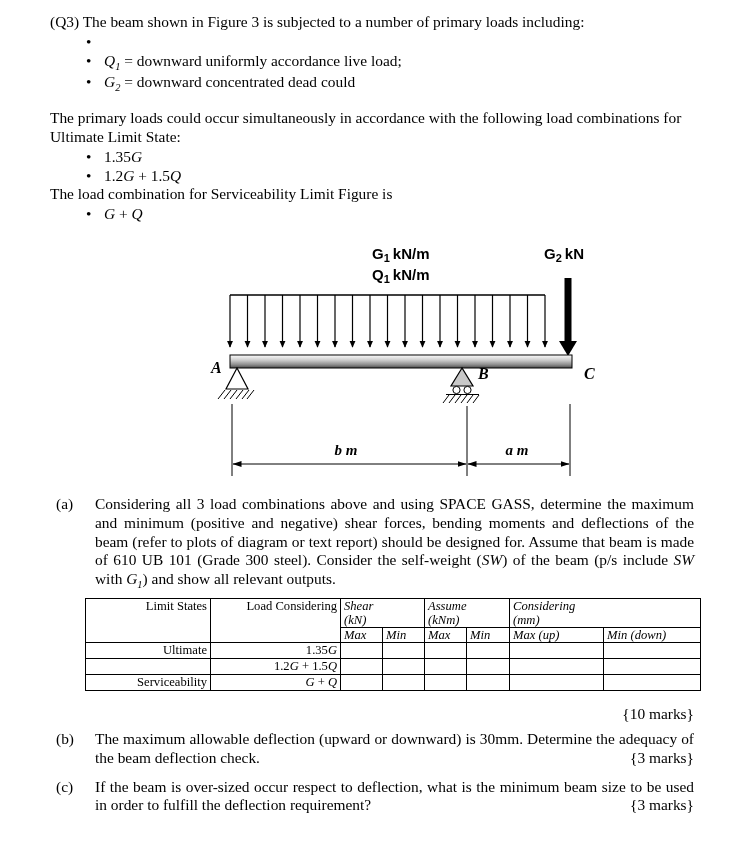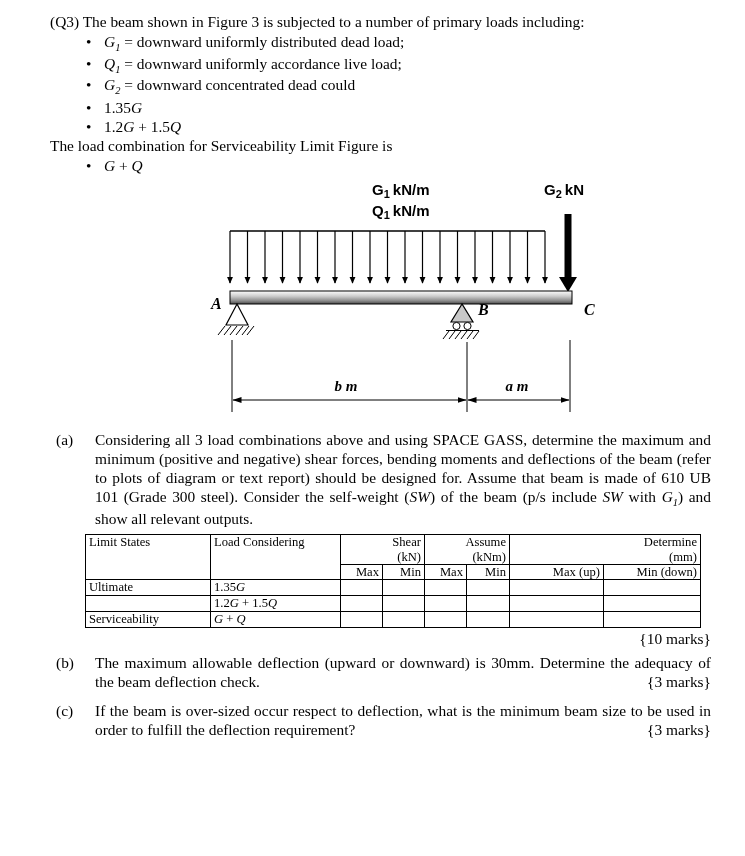--- a/index.html
+++ b/index.html
@@ -1,72 +1,72 @@
 <!DOCTYPE html>
 <html><head>
 <meta charset="utf-8">
 <style>
   *{box-sizing:border-box;}
   html,body{margin:0;padding:0;}
   body{width:745px;height:856px;overflow:hidden;background:#ffffff;color:#000;
        font-family:"Liberation Serif",serif;font-size:15.4px;line-height:1.22;}
-  .content{padding:13px 34px 0 50px;}
+  .content{padding:13px 51px 0 50px;}
   .para{margin:0;}
   .mt14{margin-top:14px;}
   .mt6{margin-top:6px;}
   .mt10{margin-top:10px;}
   .mt12{margin-top:12px;}
   .bullets{list-style:none;margin:1px 0 0 0;padding:0 0 0 36px;}
   .bullets li{display:flex;align-items:baseline;}
   .bullet{width:18px;flex:none;}
   sub{font-size:0.68em;}
-  .fig-wrap{position:relative;height:241px;margin-top:3px;}
+  .fig-wrap{position:relative;height:241px;margin-top:18px;}
   .fig-wrap svg{position:absolute;left:100px;top:0;}
   svg line{stroke:#000;}
   svg text{fill:#000;}
   .loadlabel{font-family:"Liberation Sans",sans-serif;font-weight:bold;font-size:15px;}
   .lsub{font-size:11px;}
   .ptlabel{font-family:"Liberation Serif",serif;font-style:italic;font-weight:bold;font-size:16px;}
   .dimlabel{font-family:"Liberation Serif",serif;font-style:italic;font-weight:bold;font-size:15px;text-anchor:middle;}
   .fig-caption{text-align:center;font-weight:bold;padding-left:66px;margin-top:15px;}
   .part{display:flex;}
   .part-label{width:45px;flex:none;padding-left:6px;}
   .part-text{flex:1;text-align:justify;position:relative;}
   .marks-abs{position:absolute;right:0;bottom:0;}
   .res-table{border-collapse:collapse;table-layout:fixed;width:615px;margin:6px 0 0 35px;
              font-size:12.6px;line-height:1.12;}
   .res-table td{border:1px solid #000;padding:0 3px;vertical-align:top;}
-  .tac{text-align:right;padding:0 1px;}
-  .tal{text-align:left;}
+  .tac{text-align:left;padding:0 1px;font-style:italic;}
+  .tal{text-align:right;}
   .brow{height:16px;}
   .hrow2 td{height:15px;}
-  .marks-line{text-align:right;margin-top:2px;}
+  .marks-line{text-align:right;margin-top:14px;}
 </style>
 </head>
 <body>
 
 <div class="content">
 
   <p class="para">(Q3) The beam shown in Figure 3 is subjected to a number of primary loads including:</p>
 
   <ul class="bullets">
     <li>
       <span class="bullet">•</span>
-      <span class="li-text"><span style="font-style: italic;">G</span><sub style="font-style: italic;">1</sub><span> = downward uniformly distributed dead load;</span></span>
     </li>
     <li>
       <span class="bullet">•</span>
       <span class="li-text"><span style="font-style: italic;">Q</span><sub style="font-style: italic;">1</sub><span> = downward uniformly accordance live load;</span></span>
     </li>
     <li>
       <span class="bullet">•</span>
       <span class="li-text"><span style="font-style: italic;">G</span><sub style="font-style: italic;">2</sub><span> = downward concentrated dead could</span></span>
     </li>
   </ul>
 
+  <p class="para mt14">The primary loads could occur simultaneously in accordance with the following load combinations for Ultimate Limit State:</p>
 
   <ul class="bullets">
     <li>
       <span class="bullet">•</span>
       <span class="li-text"><span>1.35</span><span style="font-style: italic;">G</span></span>
     </li>
     <li>
       <span class="bullet">•</span>
       <span class="li-text"><span>1.2</span><span style="font-style: italic;">G</span><span> + 1.5</span><span style="font-style: italic;">Q</span></span>
     </li>
@@ -194,21 +194,21 @@
         <td rowspan="2" class="tal">Load Considering</td>
         <td colspan="2" class="tac">
           <div>Shear</div>
           <div>(kN)</div>
         </td>
         <td colspan="2" class="tac">
           <div>Assume</div>
           <div>(kNm)</div>
         </td>
         <td colspan="2" class="tac">
-          <div>Determine</div>
+          <div>Considering</div>
           <div>(mm)</div>
         </td>
       </tr>
       <tr class="hrow2">
         <td class="tac">Max</td>
         <td class="tac">Min</td>
         <td class="tac">Max</td>
         <td class="tac">Min</td>
         <td class="tac">Max (up)</td>
         <td class="tac">Min (down)</td>

